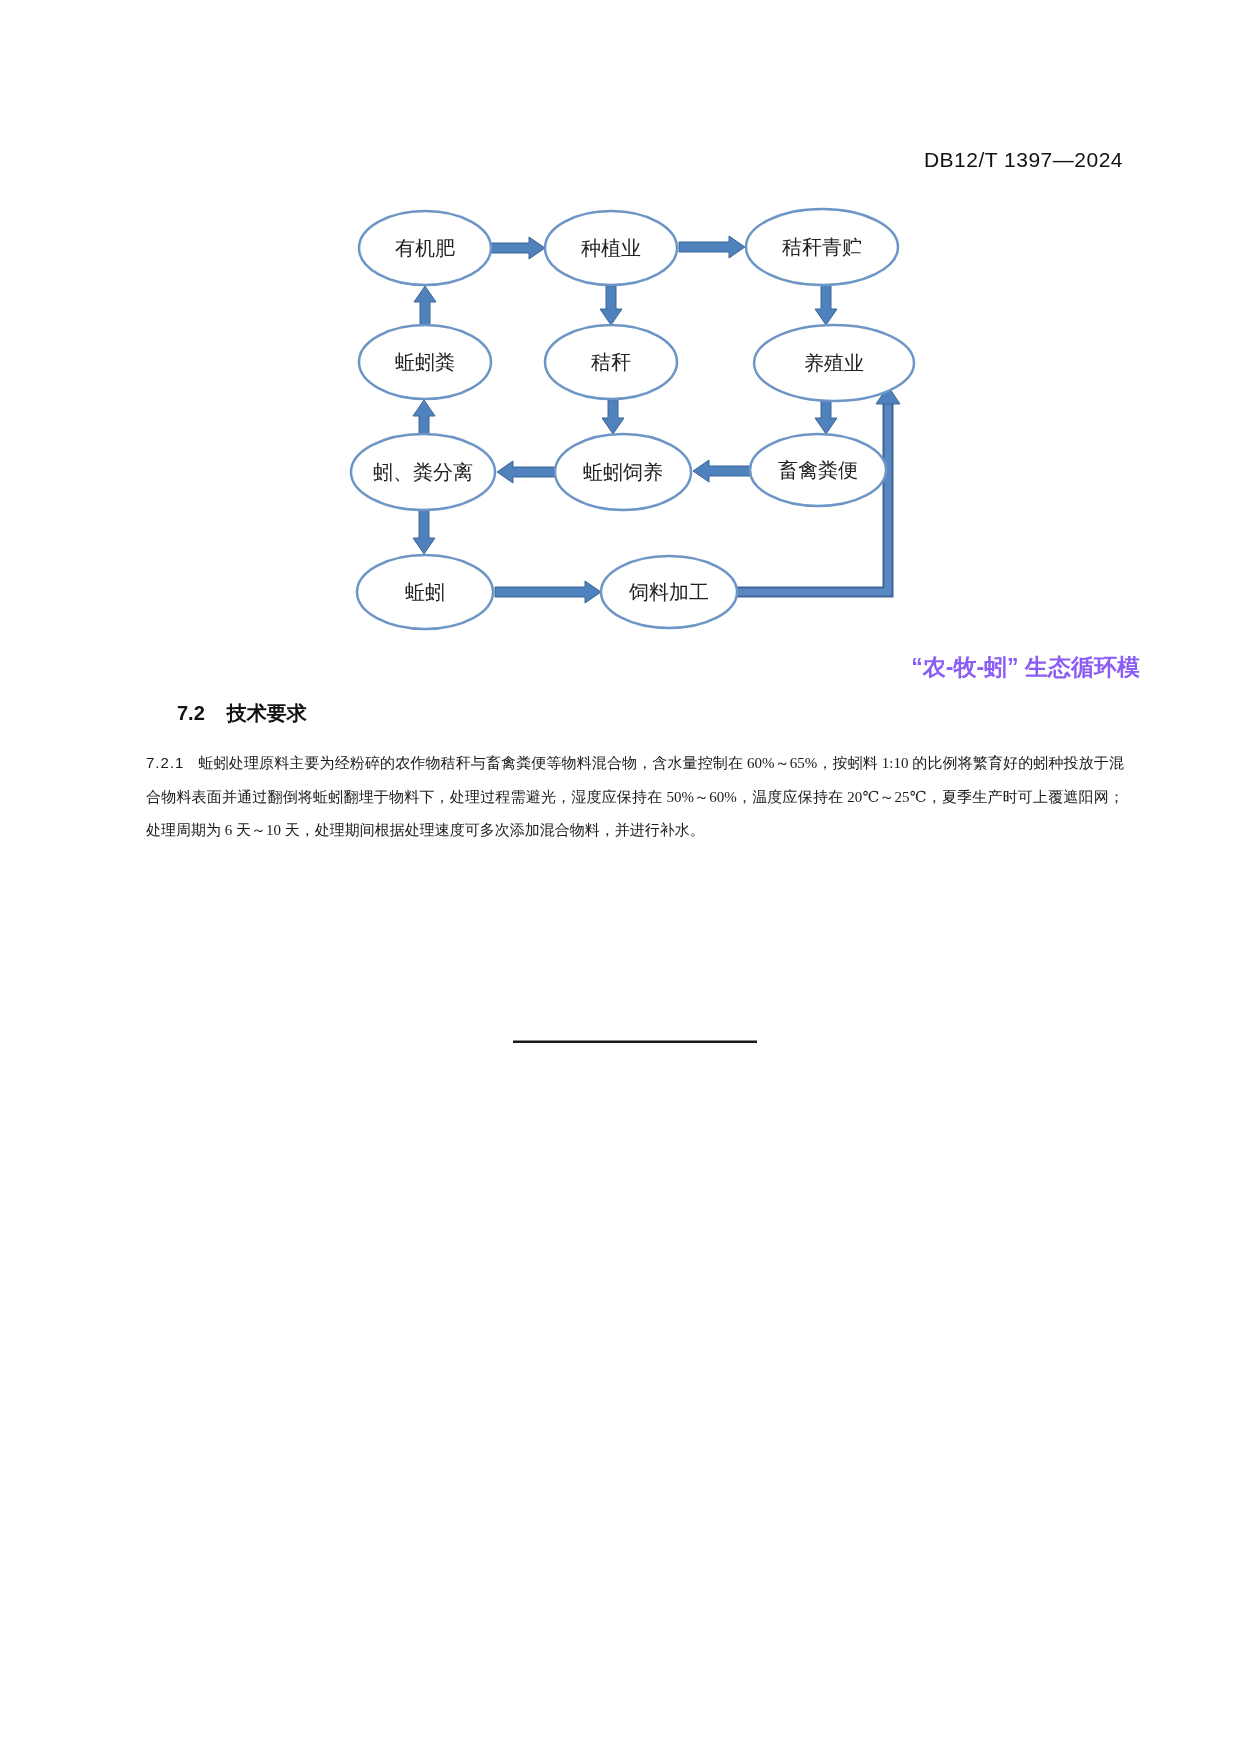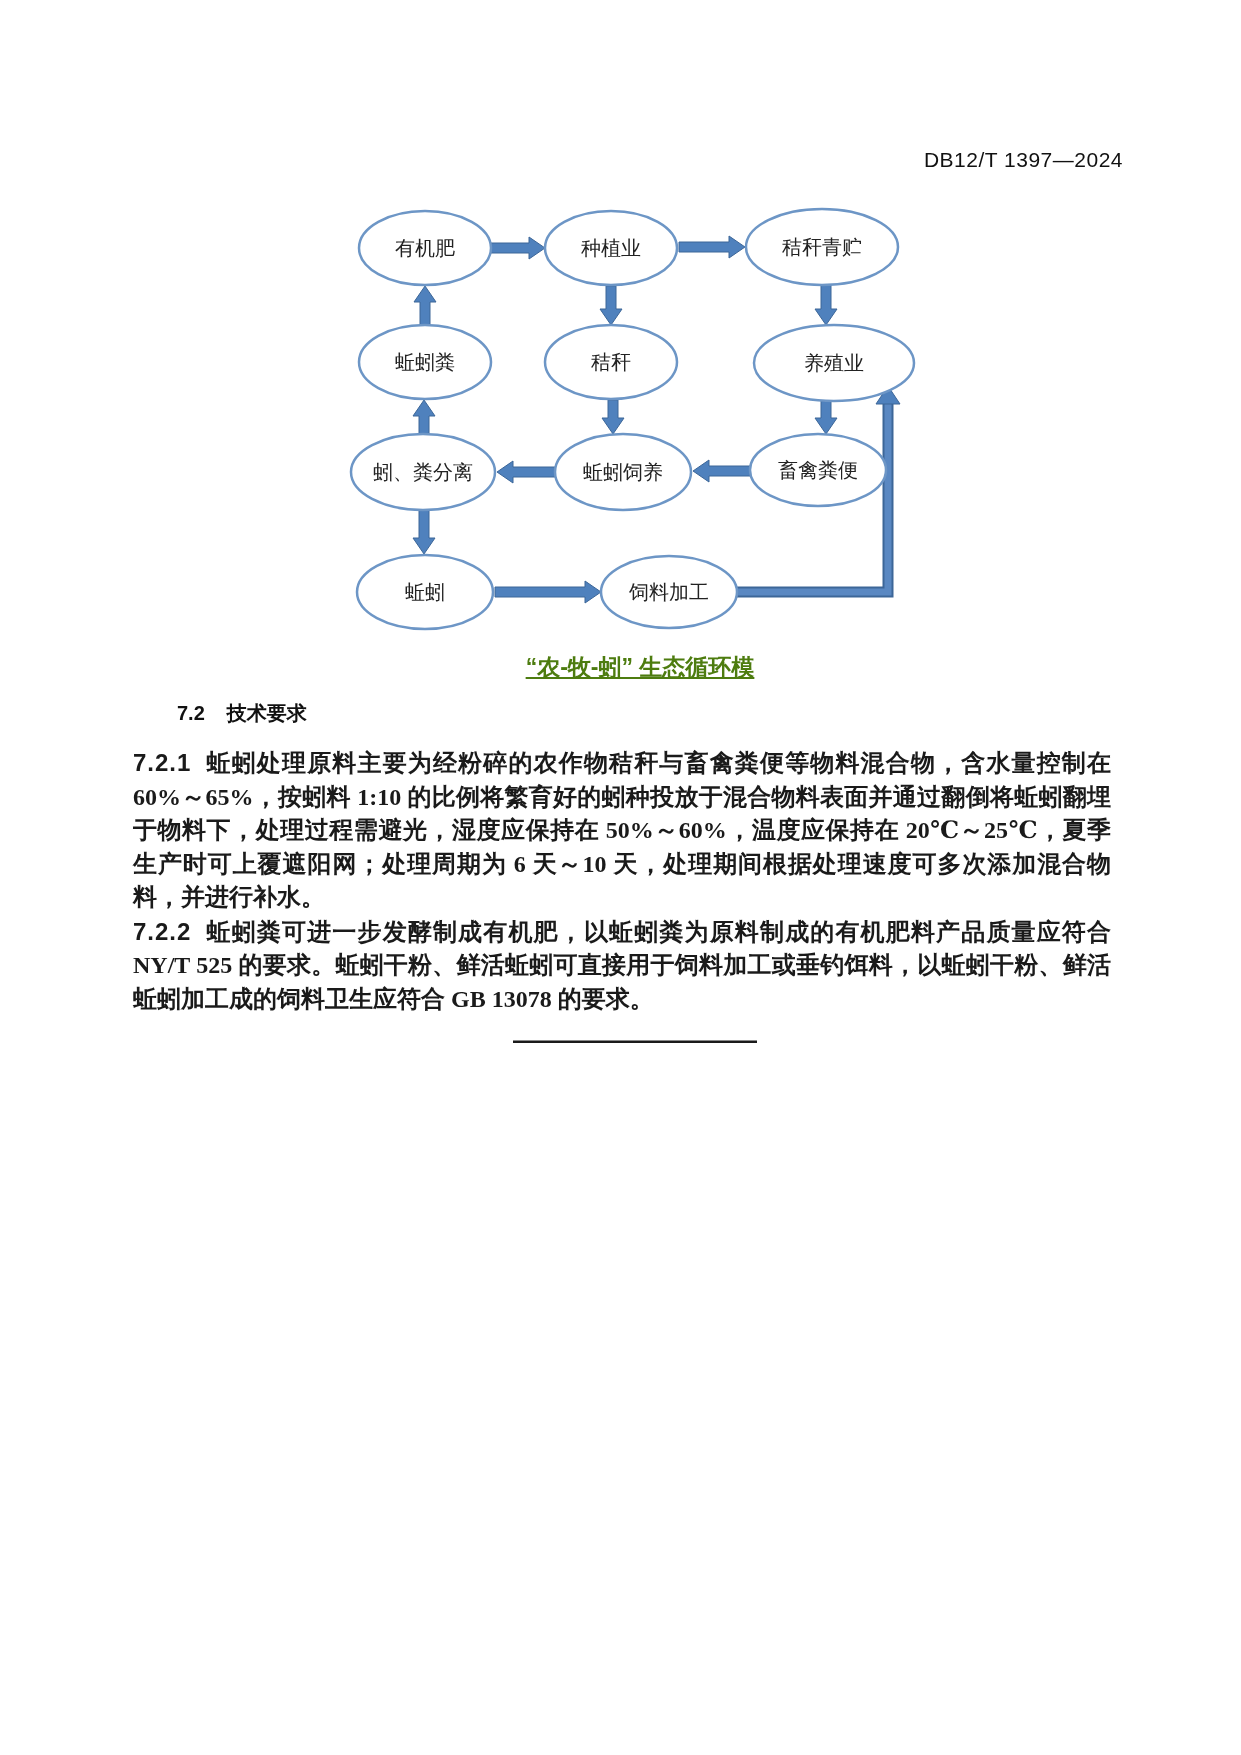--- a/index.html
+++ b/index.html
@@ -17,34 +17,34 @@
     font-size:21px;letter-spacing:0.5px;color:#111;
   }
   .figure{position:absolute;left:295px;top:175px;width:650px;height:470px;}
   .figure svg{display:block;}
   .figure text{
     font-family:"Liberation Serif","DejaVu Serif",serif;
     font-size:20px;fill:#222;
   }
   .caption{
     position:absolute;left:140px;top:652px;width:1000px;
-    text-align:center;
+    text-align:right;
     font-family:"Liberation Sans","DejaVu Sans",sans-serif;
-    font-weight:bold;font-size:23px;color:#4d7c0f;text-decoration:underline;
+    font-weight:bold;font-size:23px;color:#8b5cf6;
   }
   .sec-heading{
     position:absolute;left:133px;top:700px;
     font-family:"Liberation Sans","DejaVu Sans",sans-serif;
     font-weight:bold;font-size:20px;color:#111;margin-left:44px;
   }
   .sec-heading .num{margin-right:22px;}
   .body-text{
-    position:absolute;left:133px;top:746px;width:978px;
-    font-size:24px;line-height:33.5px;
-    text-align:justify;text-justify:inter-character;font-weight:bold;
+    position:absolute;left:146px;top:746px;width:978px;
+    font-size:15px;line-height:33.5px;
+    text-align:justify;text-justify:inter-character;
   }
   .body-text p{margin:0;padding:0;}
   .clause-num{
     font-family:"Liberation Sans","DejaVu Sans",sans-serif;
     margin-right:14px;letter-spacing:1px;
   }
   .end-rule{
     position:absolute;left:513px;top:1040px;width:244px;height:2px;
     background:#1a1a1a;border-top:1px solid #8a8a8a;
   }
@@ -133,20 +133,19 @@
   </div>
 
   <div class="caption">“农-牧-蚓” 生态循环模</div>
 
   <div class="sec-heading">
     <span class="num">7.2</span><span>技术要求</span>
   </div>
 
   <div class="body-text">
     <p><span class="clause-num">7.2.1</span><span>蚯蚓处理原料主要为经粉碎的农作物秸秆与畜禽粪便等物料混合物，含水量控制在 60%～65%，按蚓料 1:10 的比例将繁育好的蚓种投放于混合物料表面并通过翻倒将蚯蚓翻埋于物料下，处理过程需避光，湿度应保持在 50%～60%，温度应保持在 20℃～25℃，夏季生产时可上覆遮阳网；处理周期为 6 天～10 天，处理期间根据处理速度可多次添加混合物料，并进行补水。</span></p>
-    <p><span class="clause-num">7.2.2</span><span>蚯蚓粪可进一步发酵制成有机肥，以蚯蚓粪为原料制成的有机肥料产品质量应符合 NY/T 525 的要求。蚯蚓干粉、鲜活蚯蚓可直接用于饲料加工或垂钓饵料，以蚯蚓干粉、鲜活蚯蚓加工成的饲料卫生应符合 GB 13078 的要求。</span></p>
   </div>
 
   <div class="end-rule"></div>
 
   <div class="page-number">5</div>
 
 </div>
 
 </body></html>

